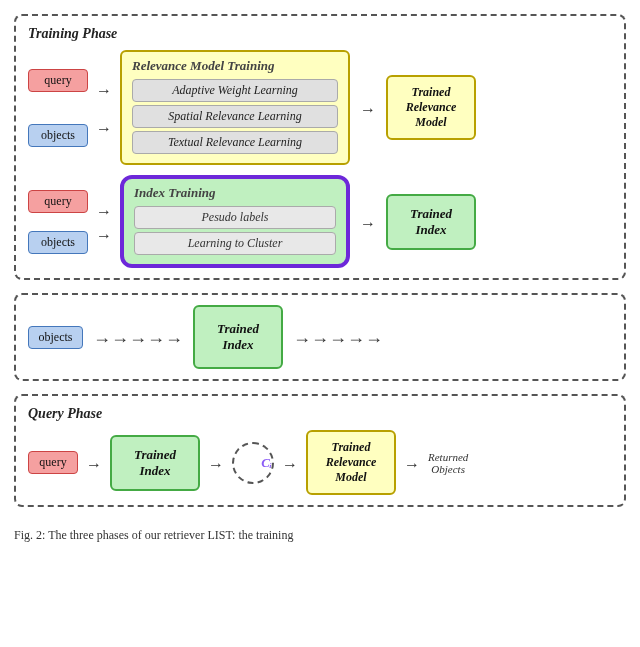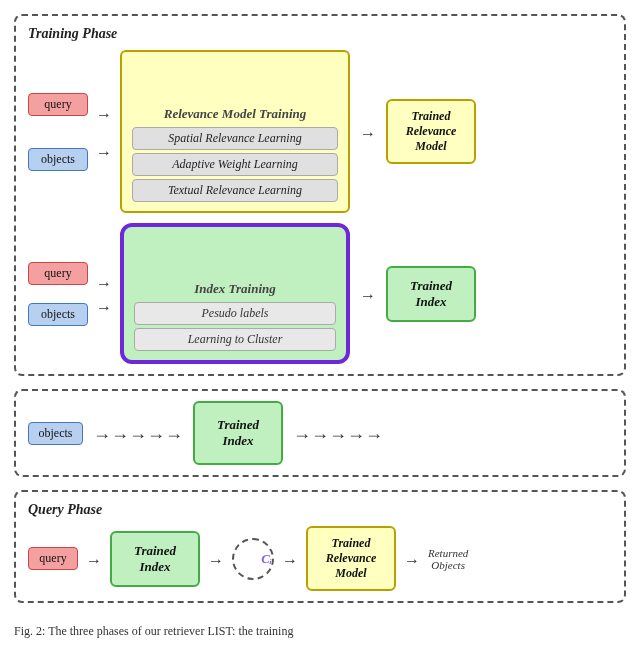--- a/index.html
+++ b/index.html
@@ -78,23 +78,21 @@
       padding: 6px 10px;
       position: relative;
       min-width: 230px;
     }
 
     .sub-section-title {
       font-style: italic;
       font-size: 13px;
       font-weight: bold;
       color: #444;
-      text-align: center;
       margin-bottom: 5px;
-      margin-top: 48px;
     }
 
     .learning-item {
       background: #e0e0e0;
       border: 1px solid #aaa;
       border-radius: 4px;
       padding: 3px 8px;
       font-style: italic;
       font-size: 12px;
       text-align: center;
@@ -252,22 +250,22 @@
 
         <div class="flex-col-center">
           <span class="arrow">→</span>
           <div style="height:20px;"></div>
           <span class="arrow">→</span>
         </div>
 
         <div style="position:relative; display:flex; flex-direction:column; align-items:center;">
           <div class="relevance-model-box">
             <div class="sub-section-title">Relevance Model Training</div>
+            <div class="learning-item">Adaptive Weight Learning</div>
             <div class="learning-item">Spatial Relevance Learning</div>
-            <div class="learning-item">Adaptive Weight Learning</div>
             <div class="learning-item">Textual Relevance Learning</div>
           </div>
         </div>
 
         <span class="arrow" style="margin: 0 4px;">→</span>
 
         <div class="output-box-yellow">
           <span>Trained</span><br>
           <span>Relevance</span><br>
           <span>Model</span>

